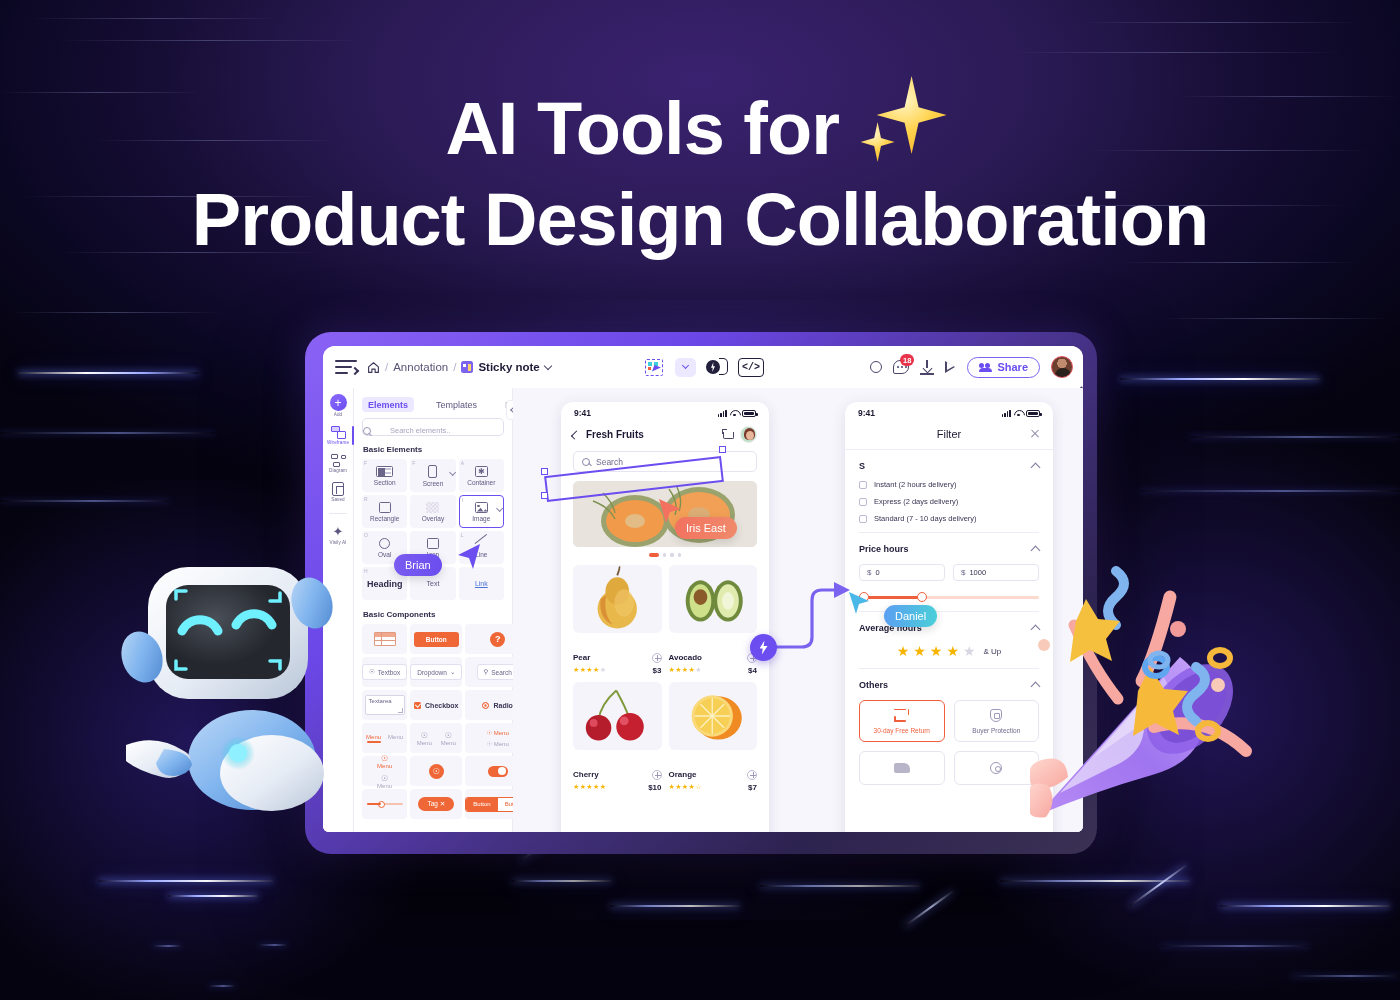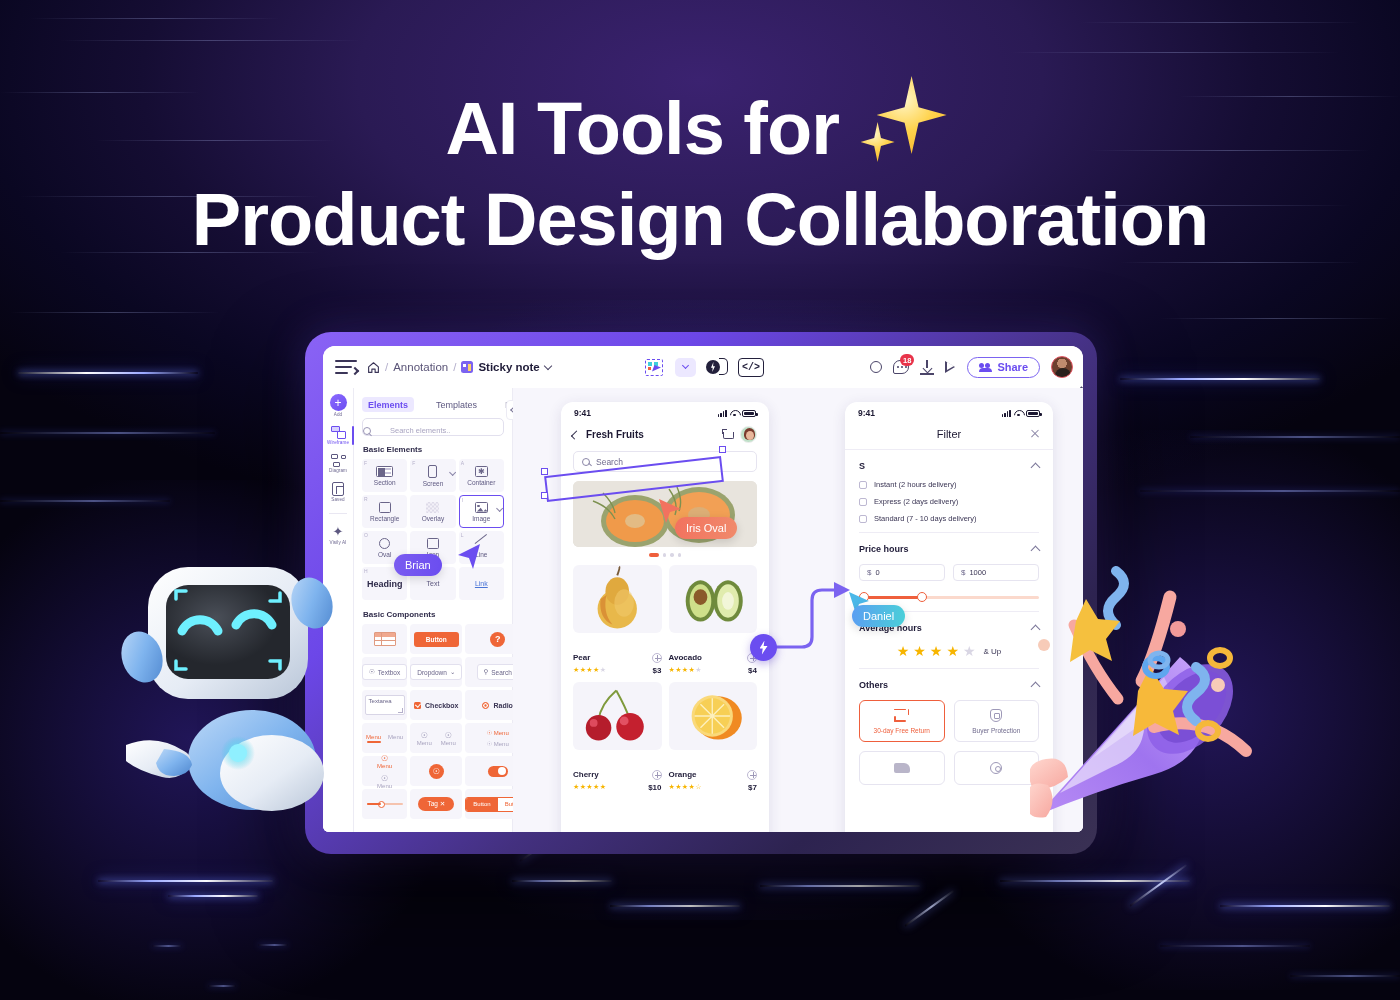--- a/index.html
+++ b/index.html
@@ -1006,31 +1006,31 @@
         <span class="sqh" style="left:28px; top:104px;"></span>
         <span class="sqh" style="left:206px; top:58px;"></span>
       </div>
     </div>
   </div>
 </div>
 
 <svg style="position:absolute; left:655px; top:495px; z-index:12" width="34" height="34" viewBox="0 0 34 34">
   <path d="M4 4 L26 14 L15 17 L11 28 Z" fill="#f2725f"></path>
 </svg>
-<div class="namepill pill-iris" style="left:675px; top:517px; z-index:12">Iris Oval</div>
+<div class="namepill pill-iris" style="left:675px; top:517px; z-index:12">Iris East</div>
 
 <svg style="position:absolute; left:452px; top:540px; z-index:12" width="32" height="32" viewBox="0 0 32 32">
   <path d="M28 4 L6 15 L17 18 L21 29 Z" fill="#6b4df0"></path>
 </svg>
 <div class="namepill pill-brian" style="left:394px; top:554px; z-index:12">Brian</div>
 
 <svg style="position:absolute; left:845px; top:588px; z-index:12" width="30" height="30" viewBox="0 0 30 30">
   <path d="M4 4 L24 13 L14 16 L11 26 Z" fill="#4bb8e8"></path>
 </svg>
-<div class="namepill pill-daniel" style="left:852px; top:605px; z-index:12">Daniel</div>
+<div class="namepill pill-daniel" style="left:884px; top:605px; z-index:12">Daniel</div>
 
 <div class="connector">
   <svg width="110" height="105" viewBox="0 0 110 105">
     <path d="M27 75 H52 Q62 75 62 65 V28 Q62 18 72 18 H88" stroke="#7b63f0" stroke-width="3.2" fill="none" stroke-linecap="round"></path>
     <path d="M84 10 L100 18 L84 26 Z" fill="#7b63f0"></path>
   </svg>
   <span class="cbolt">
       <i></i>
     </span>
 </div>

